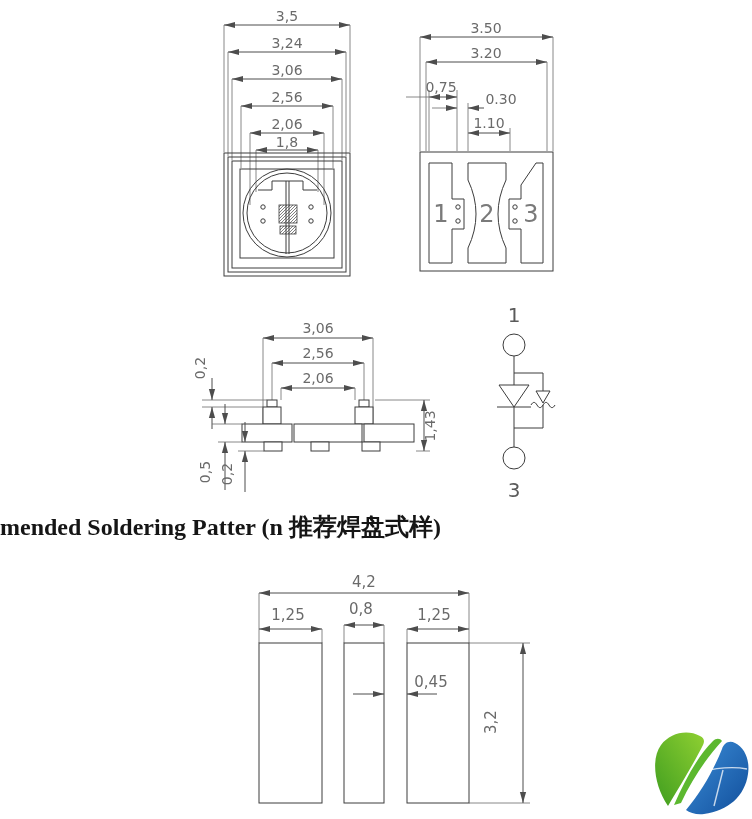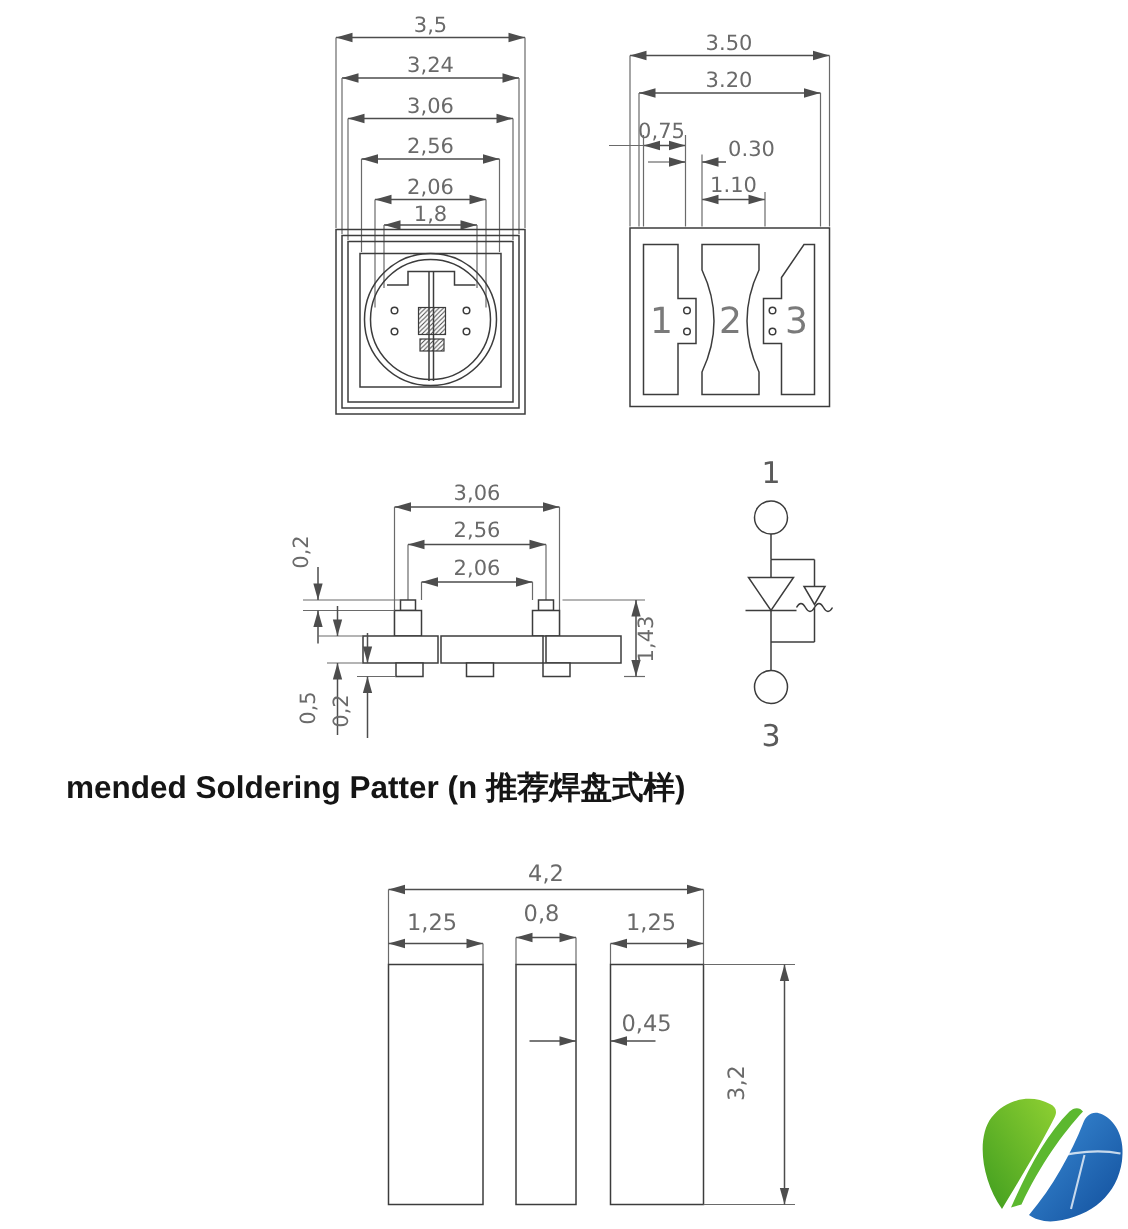--- a/index.html
+++ b/index.html
@@ -1,19 +1,19 @@
 <!DOCTYPE html>
 <html><head>
 <meta charset="utf-8">
 <style>
   html,body{margin:0;padding:0;background:#ffffff;}
   #page{position:relative;width:752px;height:819px;background:#fff;overflow:hidden;
         font-family:"DejaVu Sans",sans-serif;}
-  #heading{position:absolute;left:0px;top:511px;font-family:Liberation Sans, sans-serif;
-           font-weight:bold;font-size:21px;color:#151515;white-space:nowrap;margin-left:44px;}
+  #heading{position:absolute;left:0px;top:511px;font-family:Liberation Serif, serif;
+           font-weight:bold;font-size:24px;color:#151515;white-space:nowrap;}
   svg{position:absolute;left:0;top:0;}
   .part{stroke:#3c3c3c;stroke-width:1;fill:none;}
   .partf{stroke:#3c3c3c;stroke-width:1;fill:#ffffff;}
   .dim{stroke:#4d4d4d;stroke-width:1;fill:none;}
   .ext{stroke:#6a6a6a;stroke-width:0.8;fill:none;}
   .dtxt{font-family:"DejaVu Sans",sans-serif;font-size:14px;fill:#6a6a6a;}
   .dtxt2{font-family:"DejaVu Sans",sans-serif;font-size:15px;fill:#6a6a6a;}
   .pin{font-family:"DejaVu Sans",sans-serif;font-size:24px;fill:#7a7a7a;}
   .spin{font-family:"DejaVu Sans",sans-serif;font-size:20px;fill:#5a5a5a;}
   text{user-select:none;}

